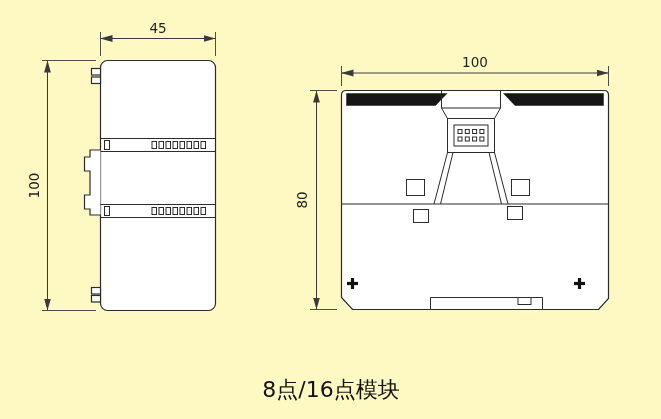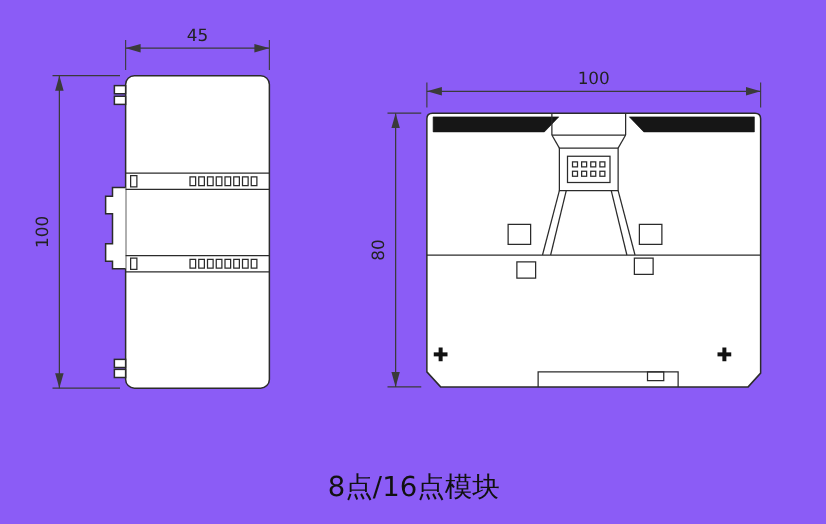--- a/index.html
+++ b/index.html
@@ -5,21 +5,21 @@
   html, body {
     margin: 0;
     padding: 0;
     background: #ffffff;
     font-family: "DejaVu Sans", "Liberation Sans", sans-serif;
   }
   .page {
     position: relative;
     width: 661px;
     height: 419px;
-    background: #8b5cf6;
+    background: #fef9c3;
     overflow: hidden;
     text-decoration: underline;
   }
   svg { display: block; }
   .outline {
     fill: #ffffff;
     stroke: #2b2b2b;
     stroke-width: 1.2;
   }
   .thin {

